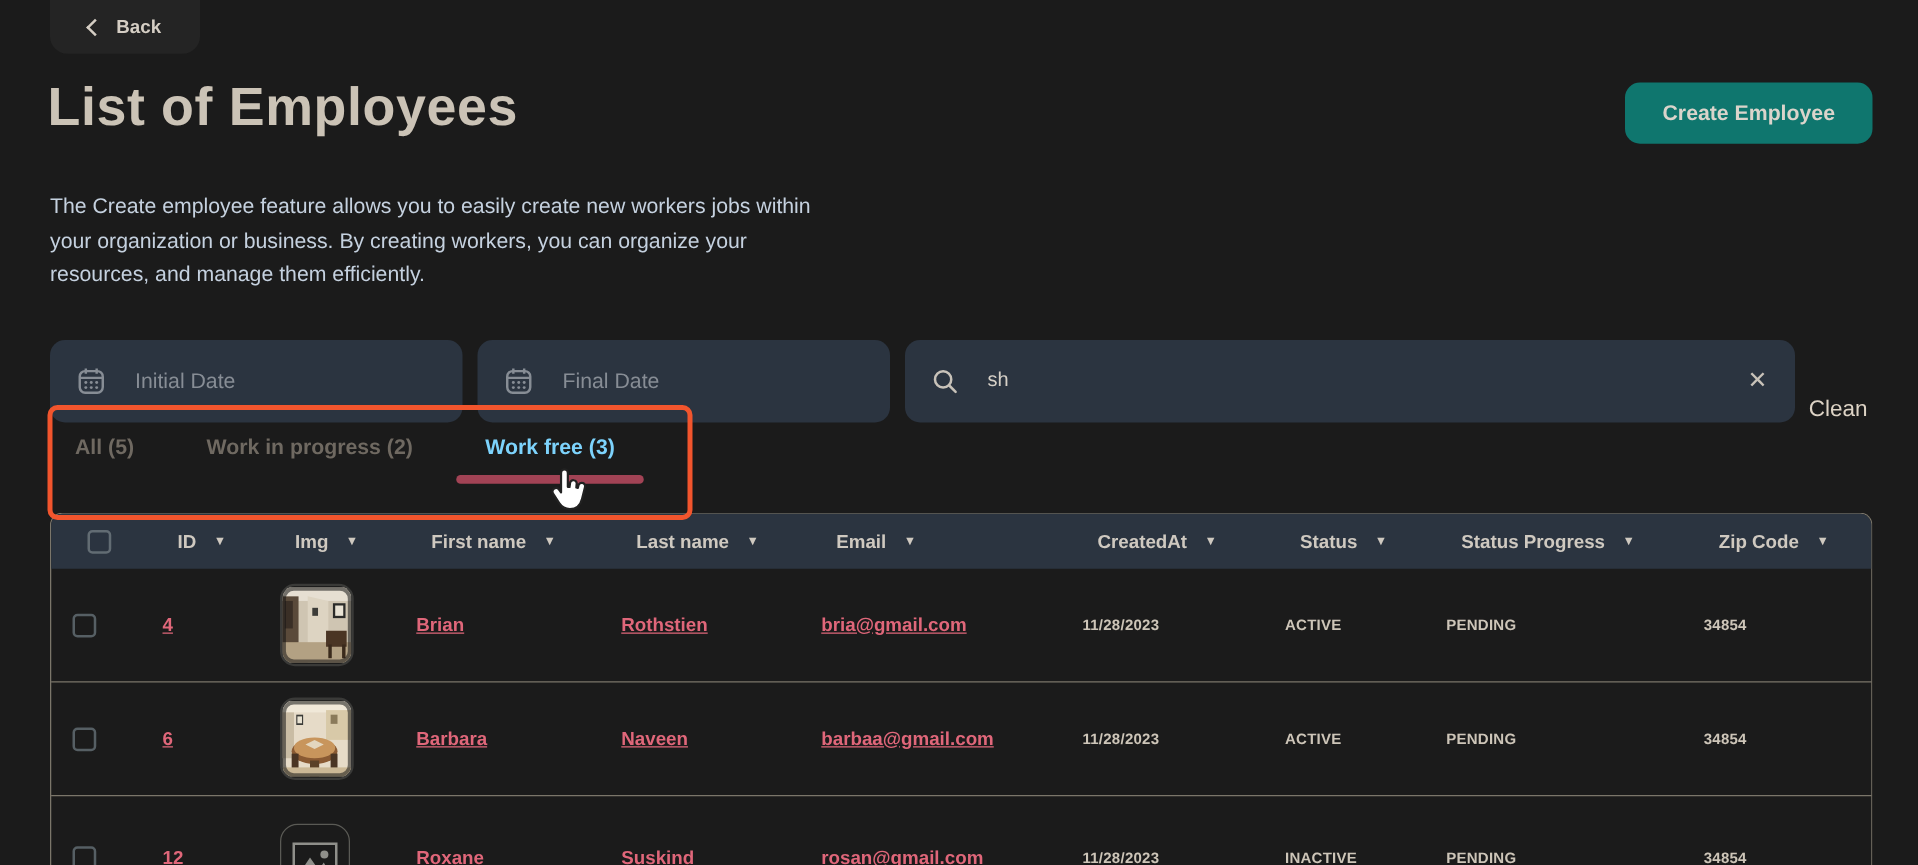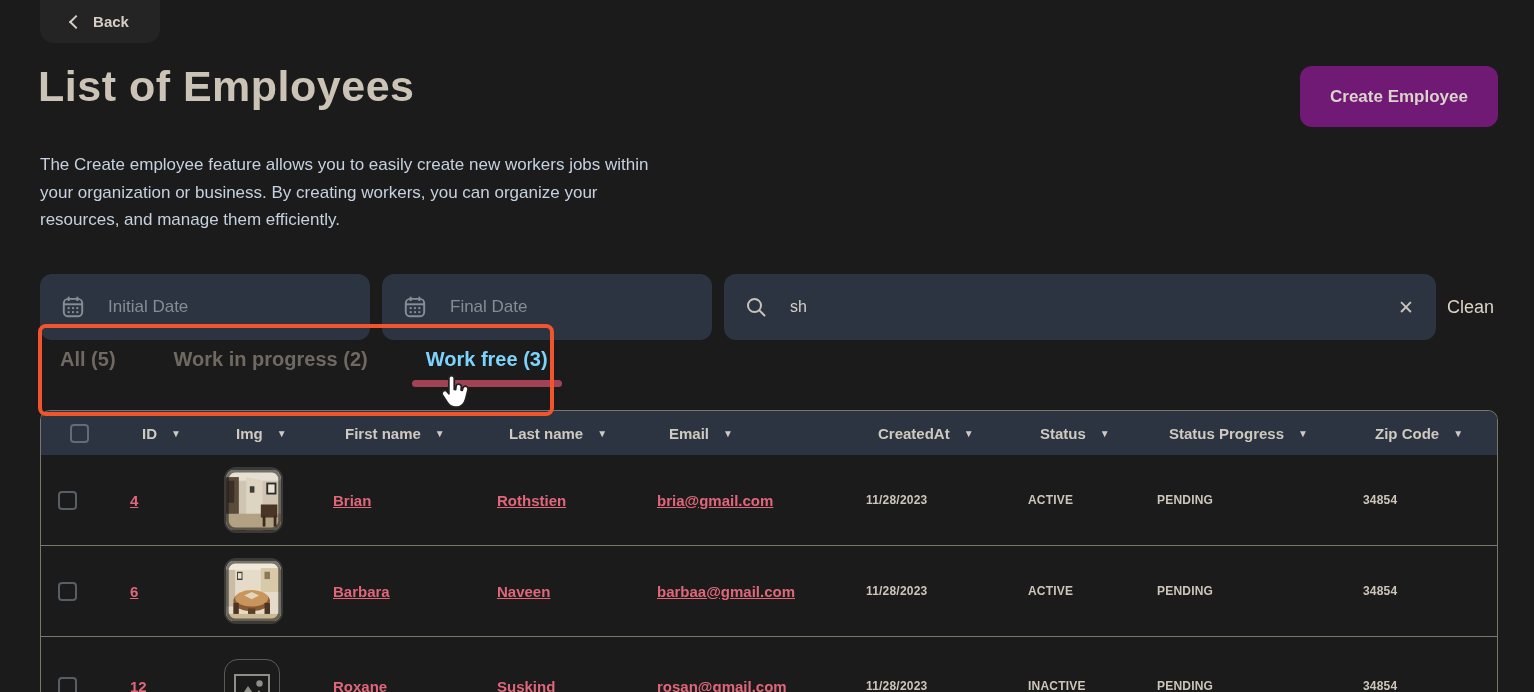--- a/index.html
+++ b/index.html
@@ -17,44 +17,44 @@
     display:flex; align-items:center; justify-content:center; gap:12px;
     color:#d5cec4; font-weight:700; font-size:15px; cursor:pointer;
   }
   .chev { width:10px; height:10px; border-left:2.5px solid #d5cec4; border-bottom:2.5px solid #d5cec4; transform:rotate(45deg); margin-top:1px;}
   
   .page-title {
     position:absolute; left:38px; top:62px;
     font-size:43px; font-weight:700; letter-spacing:.5px; color:#cbc3b6;
   }
   .create-btn {
-    position:absolute; right:36px; top:66px; width:198px; height:61px;
-    background:#701a75; border:none; border-radius:12px;
+    position:absolute; right:36px; top:66px; width:198px; height:49px;
+    background:#0f766e; border:none; border-radius:12px;
     color:#dad4cb; font-weight:700; font-size:17px; cursor:pointer;
   }
   .desc { position:absolute; left:40px; top:151px; font-size:17px; line-height:27.5px; color:#c5d1df; }
   
-  .filters { position:absolute; left:40px; top:264px; width:1458px; height:86px; display:flex; align-items:center; }
+  .filters { position:absolute; left:40px; top:252px; width:1458px; height:86px; display:flex; align-items:flex-end; }
   .finput {
     height:66px; background:#2b3440; border-radius:12px;
     display:flex; align-items:center; gap:22px; padding:0 20px; position:relative;
   }
   .date-input { width:330px; margin-right:12px; }
   .search-input { flex:1; }
   .placeholder { color:#878d95; font-size:17px; }
   .search-text { color:#d6d0c7; font-size:16px; }
   .cal-icon, .search-icon { flex:0 0 auto; display:flex; }
   .clear-x {
     position:absolute; right:22px; top:50%; transform:translateY(-50%);
     color:#c8c2b9; font-size:19px; line-height:1; cursor:pointer; background:none; border:none;
   }
   .clean-link { margin-left:11px; width:51px; color:#ddd3c5; font-size:18px; cursor:pointer; }
   
   .tabs { position:absolute; left:40px; top:325px; height:90px; display:flex; gap:58px; padding:23px 0 0 20px; }
-  .tab { font-size:20px; font-weight:700; color:#6f6961; cursor:pointer; position:relative; }
+  .tab { font-size:17px; font-weight:700; color:#6f6961; cursor:pointer; position:relative; }
   .tab.active { color:#7dd3fc; }
   .tab-bar {
     position:absolute; left:50%; transform:translateX(-50%); top:32px;
     width:150px; height:7px; border-radius:4px; background:#a24355;
   }
   
   .table {
     position:absolute; left:40px; top:410px; width:1458px; height:282px;
     border:1px solid rgba(203,193,172,.55); border-bottom:none; border-radius:10px 10px 0 0;
   }

